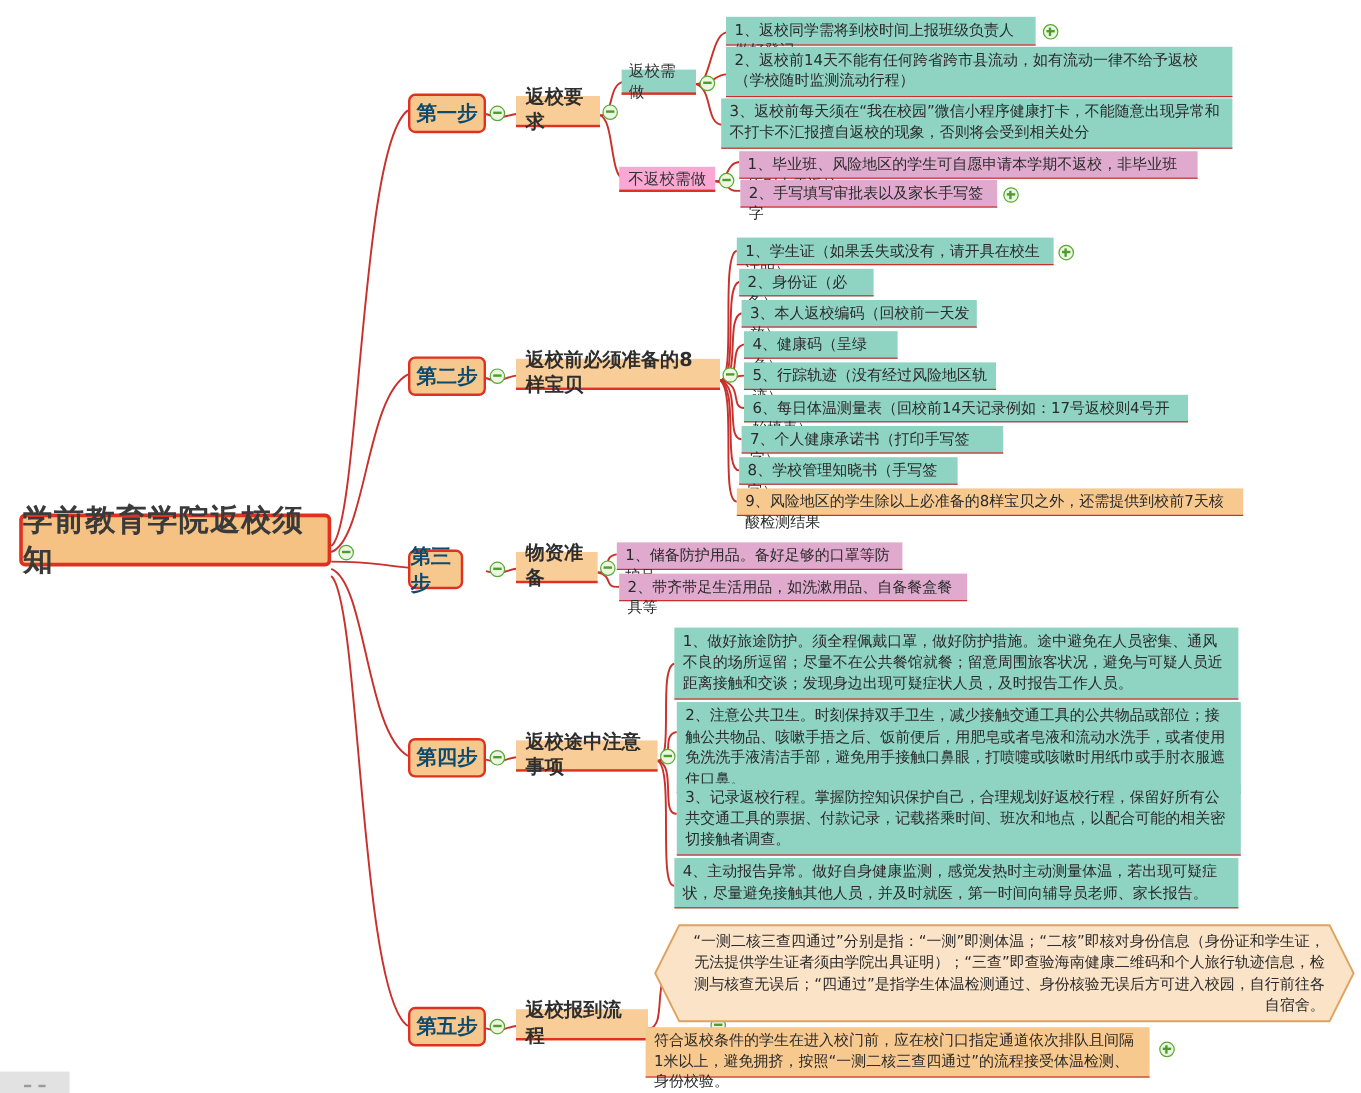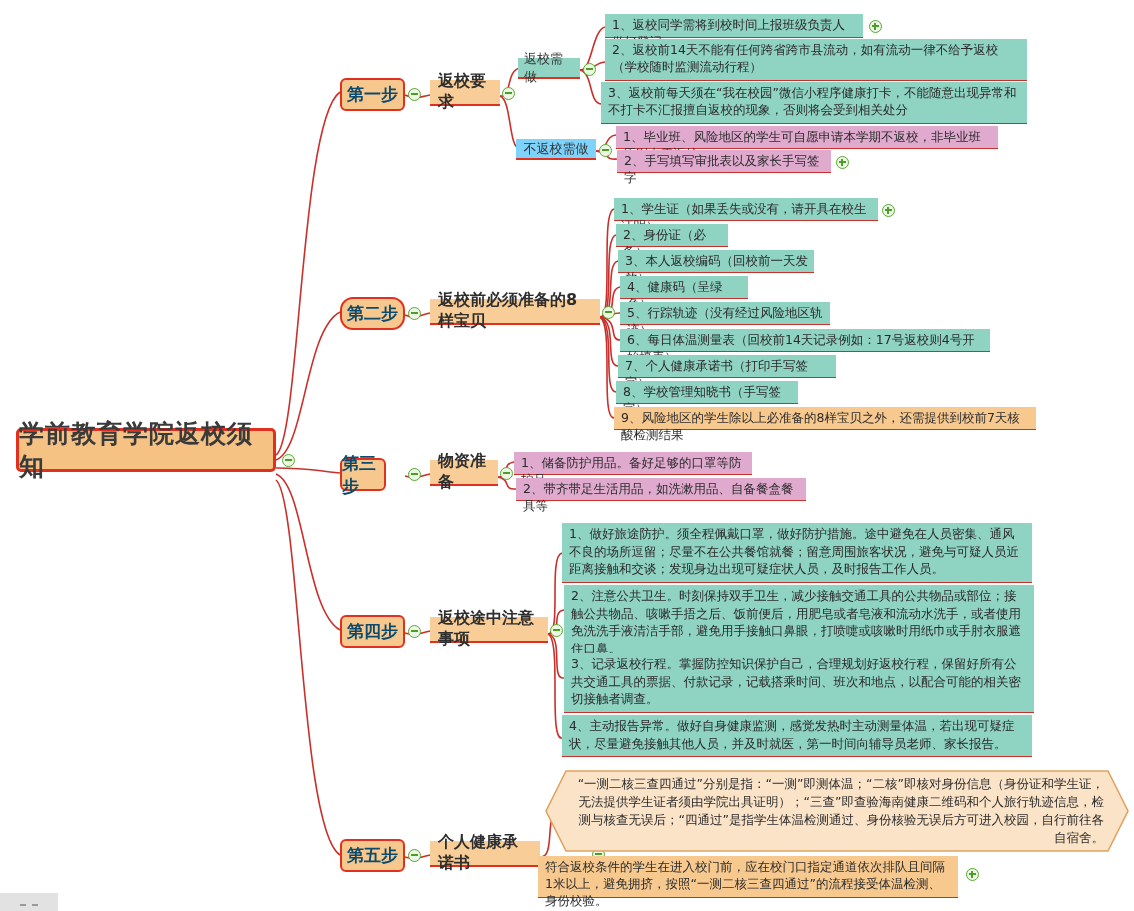--- a/index.html
+++ b/index.html
@@ -33,21 +33,21 @@
     padding:2px 8px;
   }
 
   
   .grp-teal{
     background:#92d4c4;border-bottom:2px solid #e03020;
     color:#333;font-size:13px;display:flex;align-items:center;
     justify-content:center;padding:8px 6px;
   }
   .grp-pink{
-    background:#7dd3fc;border-bottom:2px solid #e03020;
+    background:#f9a8d4;border-bottom:2px solid #e03020;
     color:#333;font-size:13px;display:flex;align-items:center;
     justify-content:center;padding:1px 6px;
   }
 
   
   .leaf{
     font-size:12.5px;line-height:17px;color:#2b2b2b;
     border-bottom:1.6px solid #c9302c;padding:2px 6px 2px 7px;
     box-sizing:border-box;
   }
@@ -167,21 +167,21 @@
 
   <div class="node leaf pink" style="left:616px;top:126px;width:382px;height:23px;">
     <span>1、毕业班、风险地区的学生可自愿申请本学期不返校，非毕业班原则上需返校</span>
   </div>
 
   <div class="node leaf pink" style="left:617px;top:150px;width:214px;height:23px;">
     <span>2、手写填写审批表以及家长手写签字</span>
   </div>
   <div class="tog plus" style="left:836px;top:156px;"></div>
 
-  <div class="node step" style="left:340px;top:297px;width:65px;height:33px;border-radius:13px;">
+  <div class="node step" style="left:340px;top:297px;width:65px;height:33px;">
     <span>第二步</span>
   </div>
   <div class="tog" style="left:408px;top:307px;"></div>
 
   <div class="node topic" style="left:430px;top:299px;width:170px;height:26px;">
     <span>返校前必须准备的8样宝贝</span>
   </div>
   <div class="tog" style="left:602px;top:306px;"></div>
 
   <div class="node leaf teal" style="left:614px;top:198px;width:264px;height:23px;">
@@ -264,21 +264,21 @@
   <div class="node leaf teal big" style="left:562px;top:715px;width:470px;height:42px;">
     <span>4、主动报告异常。做好自身健康监测，感觉发热时主动测量体温，若出现可疑症状，尽量避免接触其他人员，并及时就医，第一时间向辅导员老师、家长报告。</span>
   </div>
 
   <div class="node step" style="left:340px;top:839px;width:65px;height:33px;">
     <span>第五步</span>
   </div>
   <div class="tog" style="left:408px;top:849px;"></div>
 
   <div class="node topic" style="left:430px;top:841px;width:110px;height:26px;">
-    <span>个人健康承诺书</span>
+    <span>返校报到流程</span>
   </div>
   <div class="tog" style="left:592px;top:848px;"></div>
 
   <div class="node" style="left:544px;top:769px;width:586px;height:84px;">
     <svg width="586" height="84" style="position:absolute;left:0;top:0;">
       <polygon points="22,2 564,2 584,42 564,82 22,82 2,42" fill="#fbe3c8" stroke="#dfa360" stroke-width="1.6"></polygon>
     </svg>
     <div style="position:absolute;left:26px;top:6px;width:534px;height:72px;
                 font-size:12.5px;line-height:18px;color:#2b2b2b;text-align:right;">“一测二核三查四通过”分别是指：“一测”即测体温；“二核”即核对身份信息（身份证和学生证，无法提供学生证者须由学院出具证明）；“三查”即查验海南健康二维码和个人旅行轨迹信息，检测与核查无误后；“四通过”是指学生体温检测通过、身份核验无误后方可进入校园，自行前往各自宿舍。</div>
   </div>

